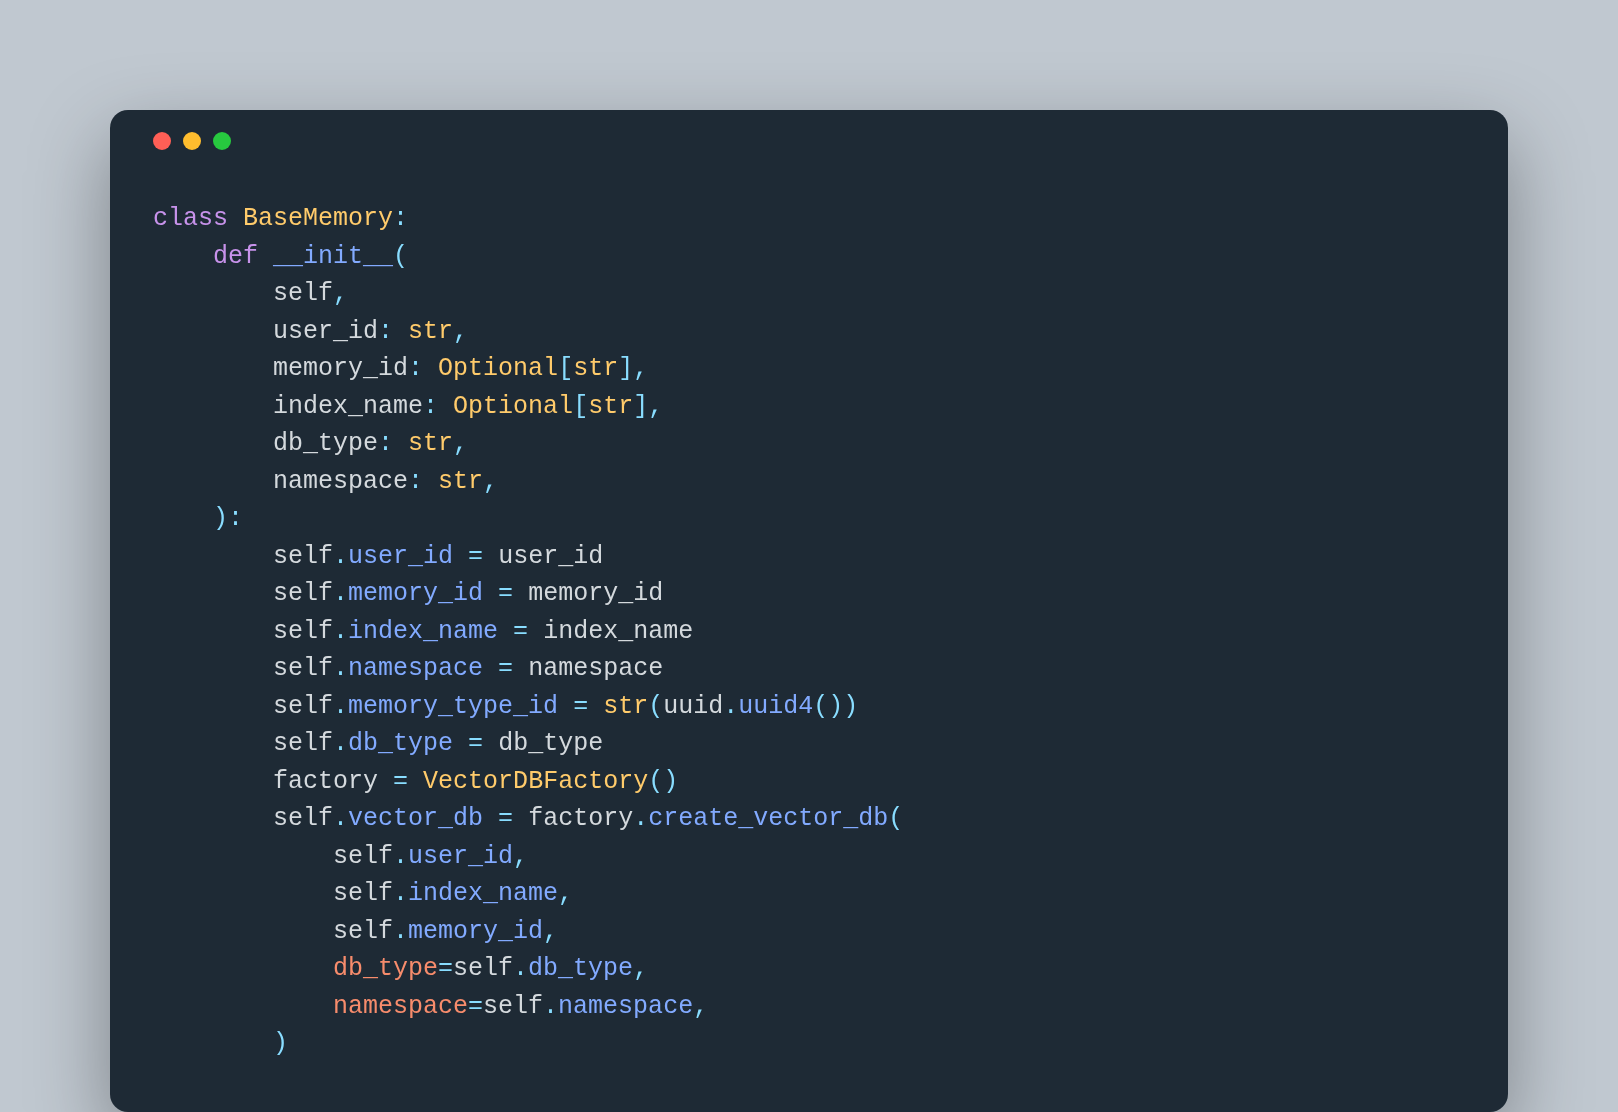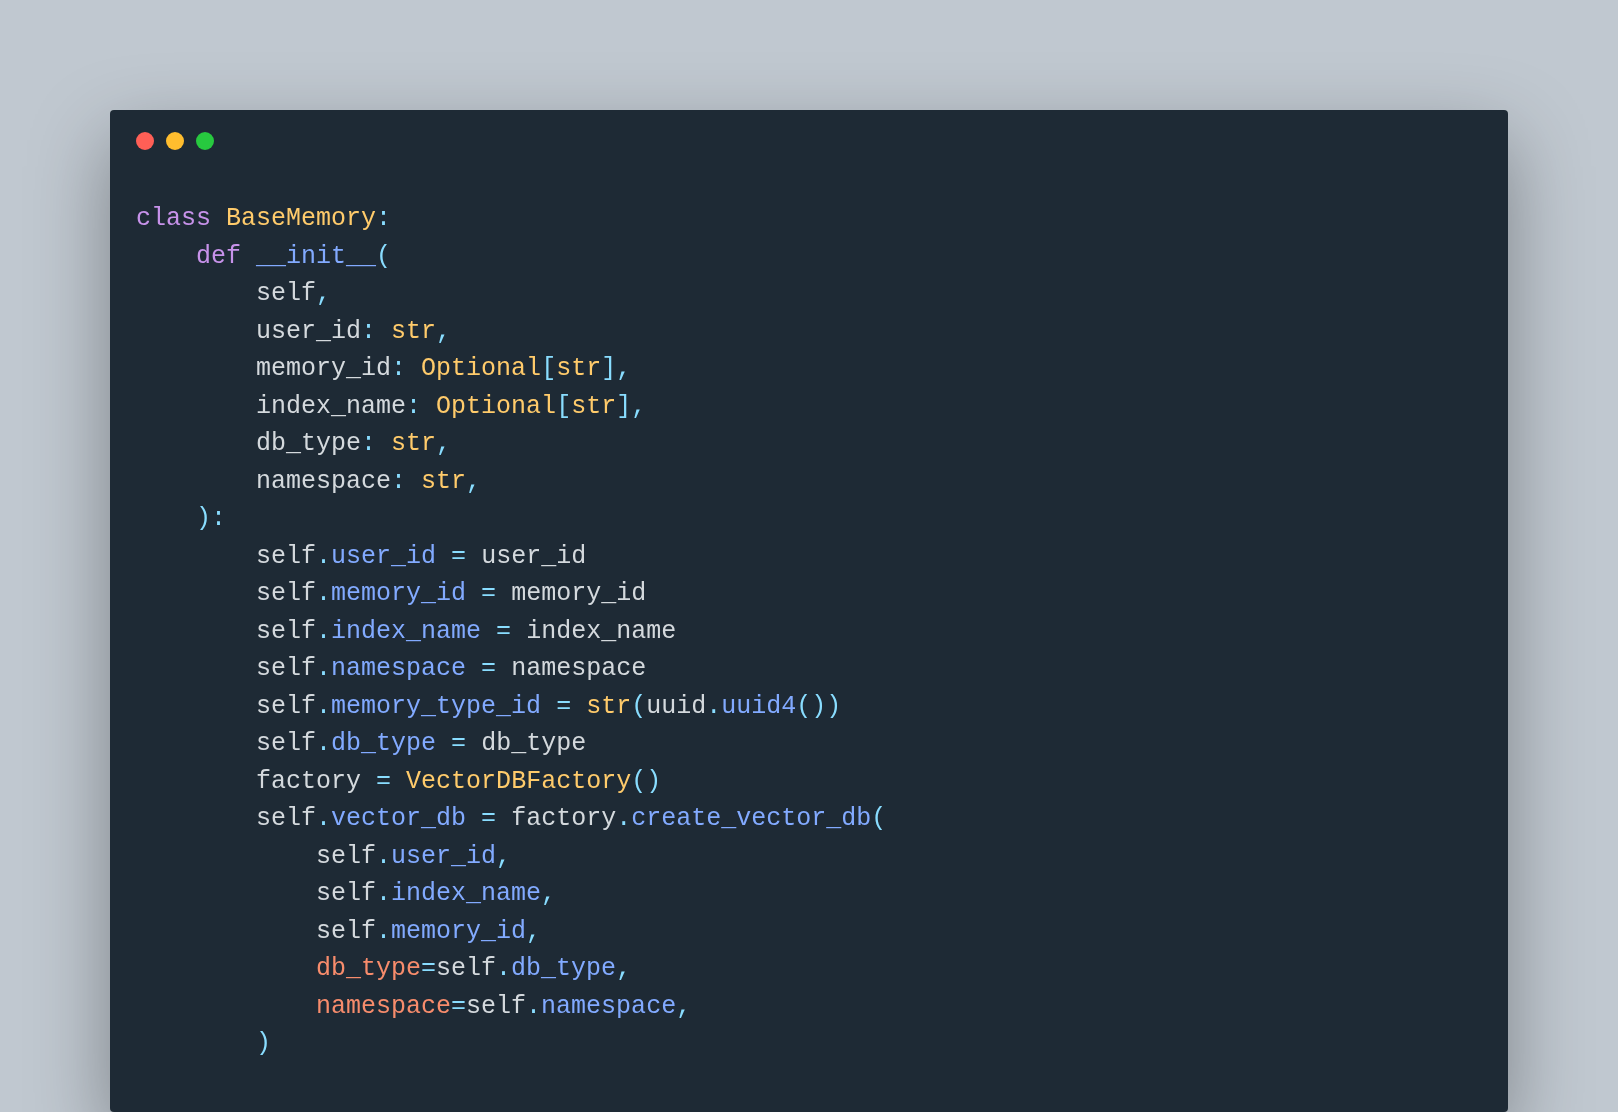--- a/index.html
+++ b/index.html
@@ -9,24 +9,25 @@
     }
     body {
       background: #c0c8d0;
       width: 1618px;
       height: 1112px;
       padding: 110px 110px 0 110px;
       font-family: "SF Mono", "Monaco", "Menlo", "Consolas", "Courier New", monospace;
     }
     .window {
       background: #1e2a35;
-      border-radius: 4px;
+      border-radius: 18px;
       box-shadow: 0 30px 80px rgba(0,0,0,0.35);
       height: 100%;
       overflow: hidden;
+      padding-left: 17px;
     }
     .titlebar {
       display: flex;
       align-items: center;
       gap: 12px;
       padding: 22px 26px 10px 26px;
     }
     .dot {
       width: 18px;
       height: 18px;

